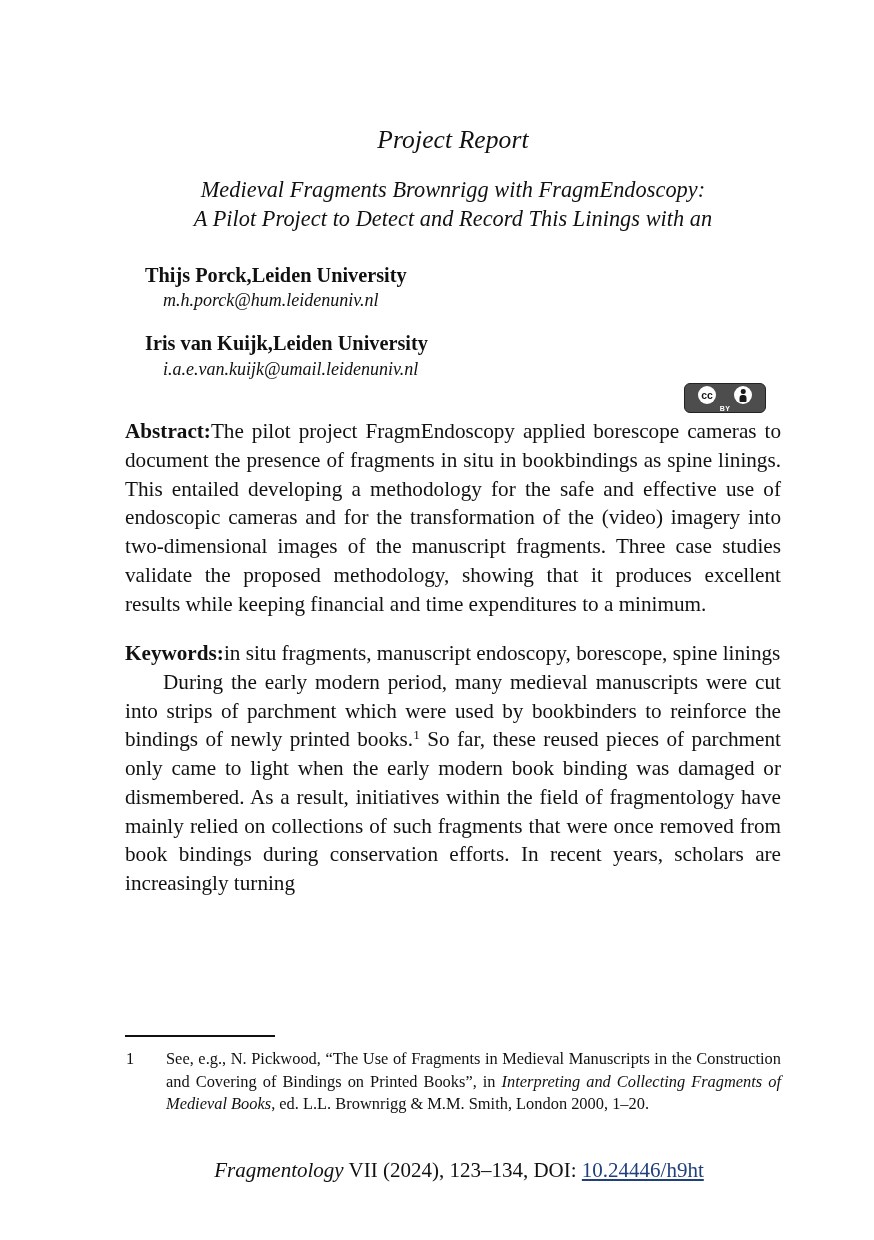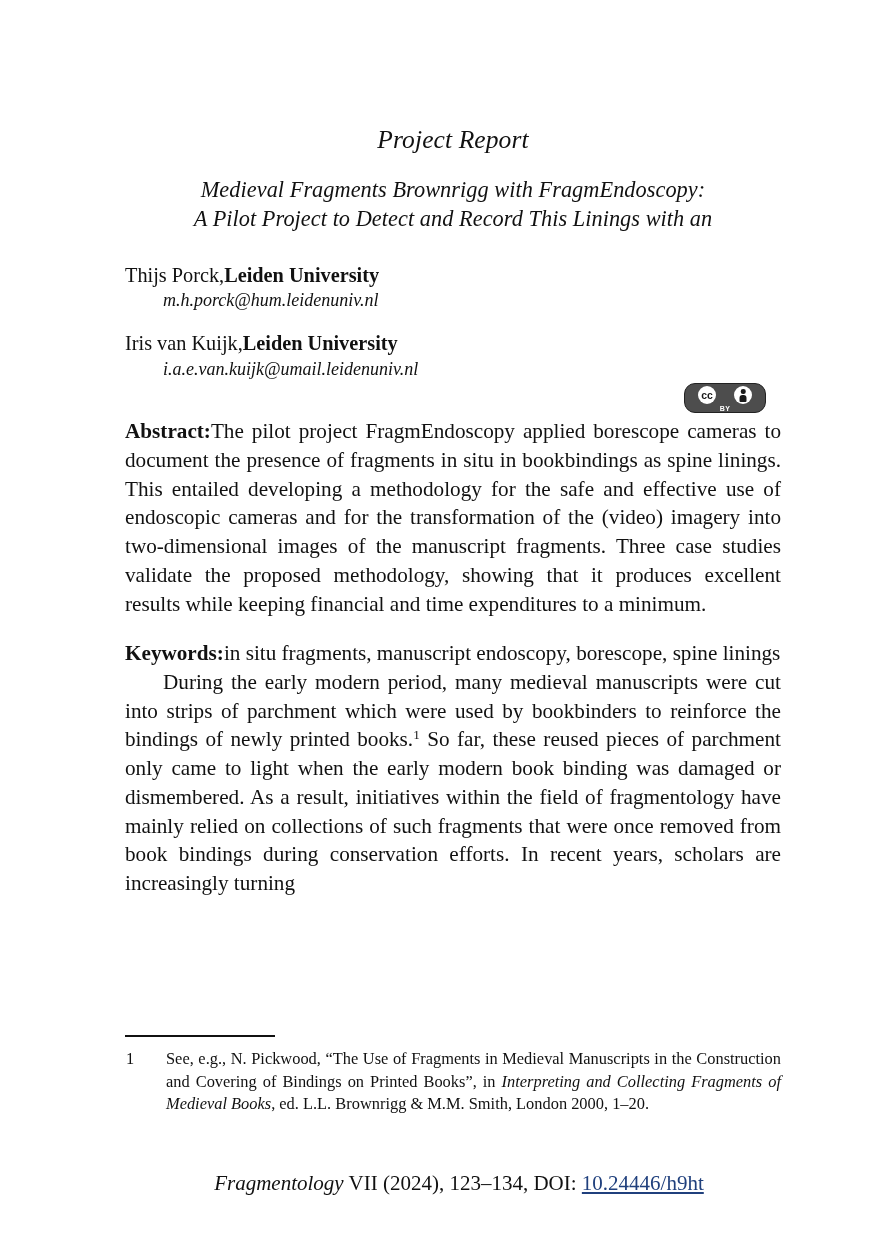--- a/index.html
+++ b/index.html
@@ -56,42 +56,43 @@
 
   
   .authors { margin-top: 28px; }
   .author-block { margin-bottom: 17px; }
   .author-block:last-child { margin-bottom: 0; }
   .author-line {
     font-size: 20.3px;
     line-height: 1.30;
   }
   .author-name {
-    font-weight: normal;
+    font-weight: bold;
+    margin-left: 20px;
   }
   .author-affil { font-weight: bold; }
   .author-email {
     display: block;
     font-style: italic;
     font-size: 18px;
     line-height: 1.32;
     margin-left: 38px;
     margin-top: 1px;
   }
 
   
   .cc-badge {
     position: absolute;
     left: 684px;
     top: 383px;
     width: 82px;
     height: 30px;
     background: #4d4d4d;
     border: 1px solid #222;
-    border-radius: 11px;
+    border-radius: 6px;
     box-sizing: border-box;
     overflow: hidden;
   }
   .cc-badge .glyphs {
     position: absolute;
     left: 0; top: 0;
     width: 80px;
     height: 22px;
     display: flex;
     align-items: center;
@@ -214,21 +215,20 @@
 
   
   .footer {
     position: absolute;
     left: 125px;
     top: 1157px;
     width: 668px;
     text-align: center;
     font-size: 21px;
     line-height: 1.3;
-    margin-top: 13px;
   }
   .footer .journal { font-style: italic; }
   .footer a.doi {
     color: #20407d;
     text-decoration: underline;
     text-underline-offset: 2px;
   }
 </style>
 </head>
 <body>

